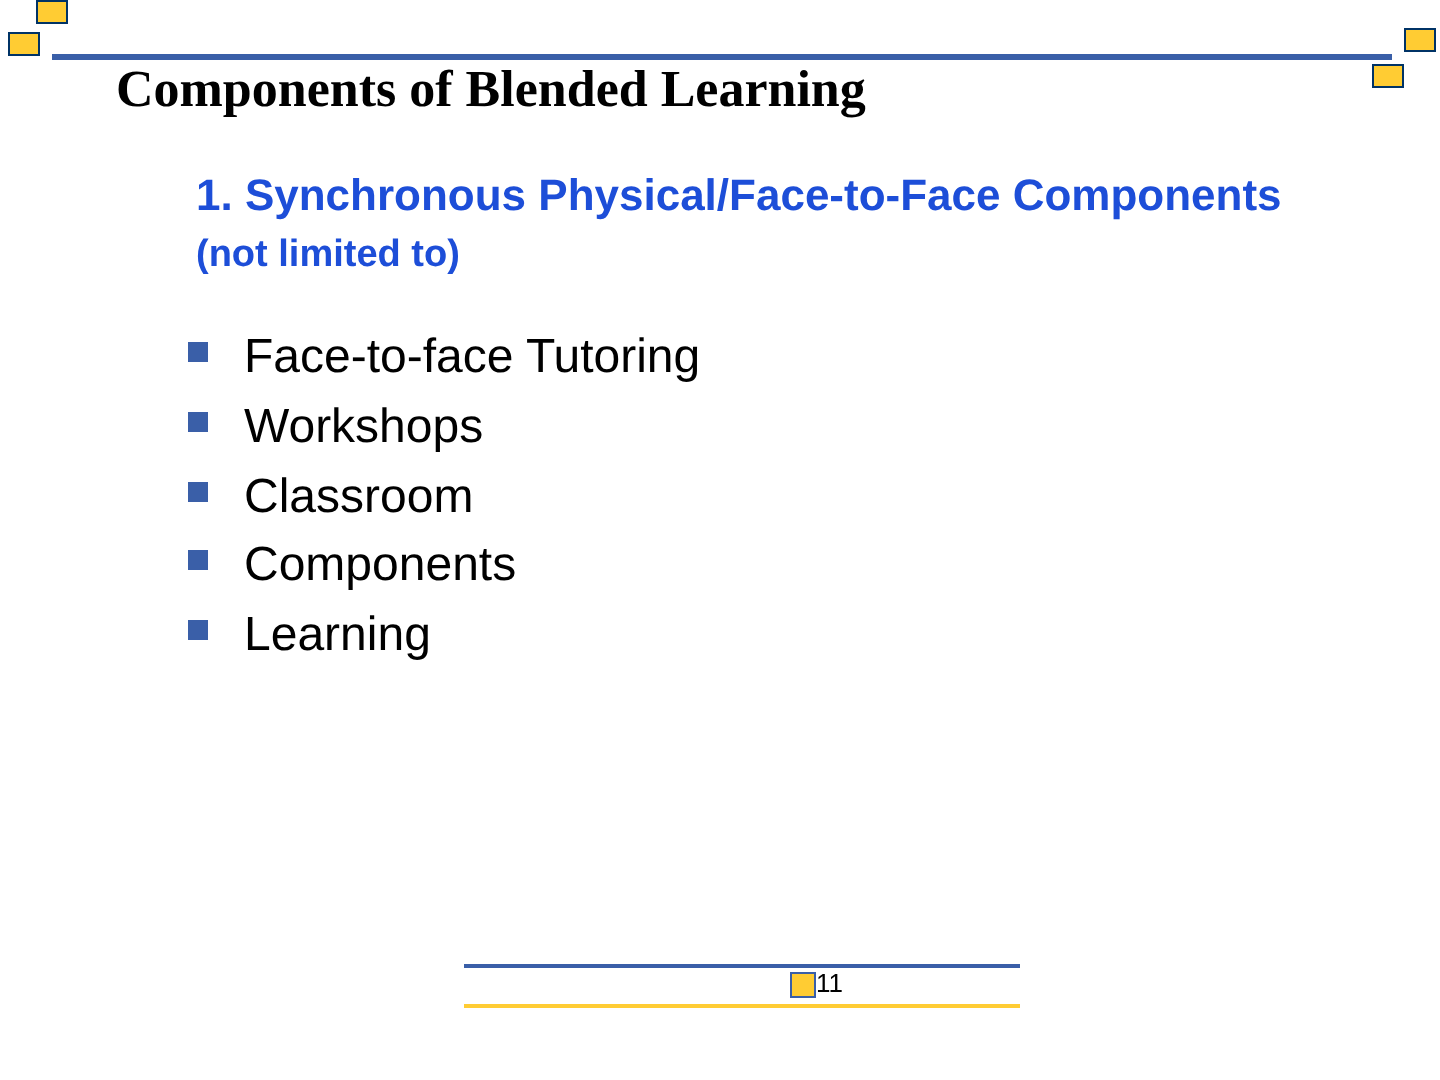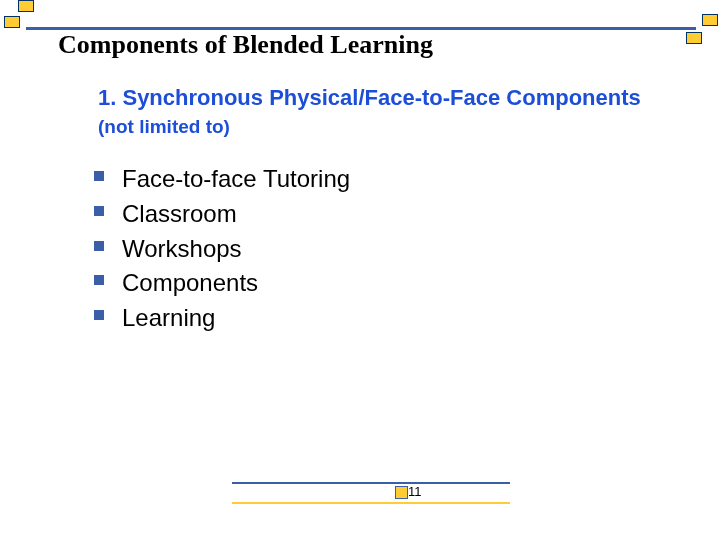--- a/index.html
+++ b/index.html
@@ -163,22 +163,22 @@
 
 <h1 class="slide-title">Components of Blended Learning</h1>
 
 <div class="subtitle">
   <span>1. Synchronous Physical/Face-to-Face Components</span>
   <span class="note">(not limited to)</span>
 </div>
 
 <ul class="bullets">
   <li>Face-to-face Tutoring</li>
+  <li>Workshops</li>
   <li>Classroom</li>
-  <li>Workshops</li>
   <li>Components</li>
   <li>Learning</li>
 </ul>
 
 <div class="footer-deco">
   <div class="footer-rule-top"></div>
   <div class="footer-rule-bottom"></div>
   <div class="sq"></div>
   <div class="page-num">11</div>
 </div>

